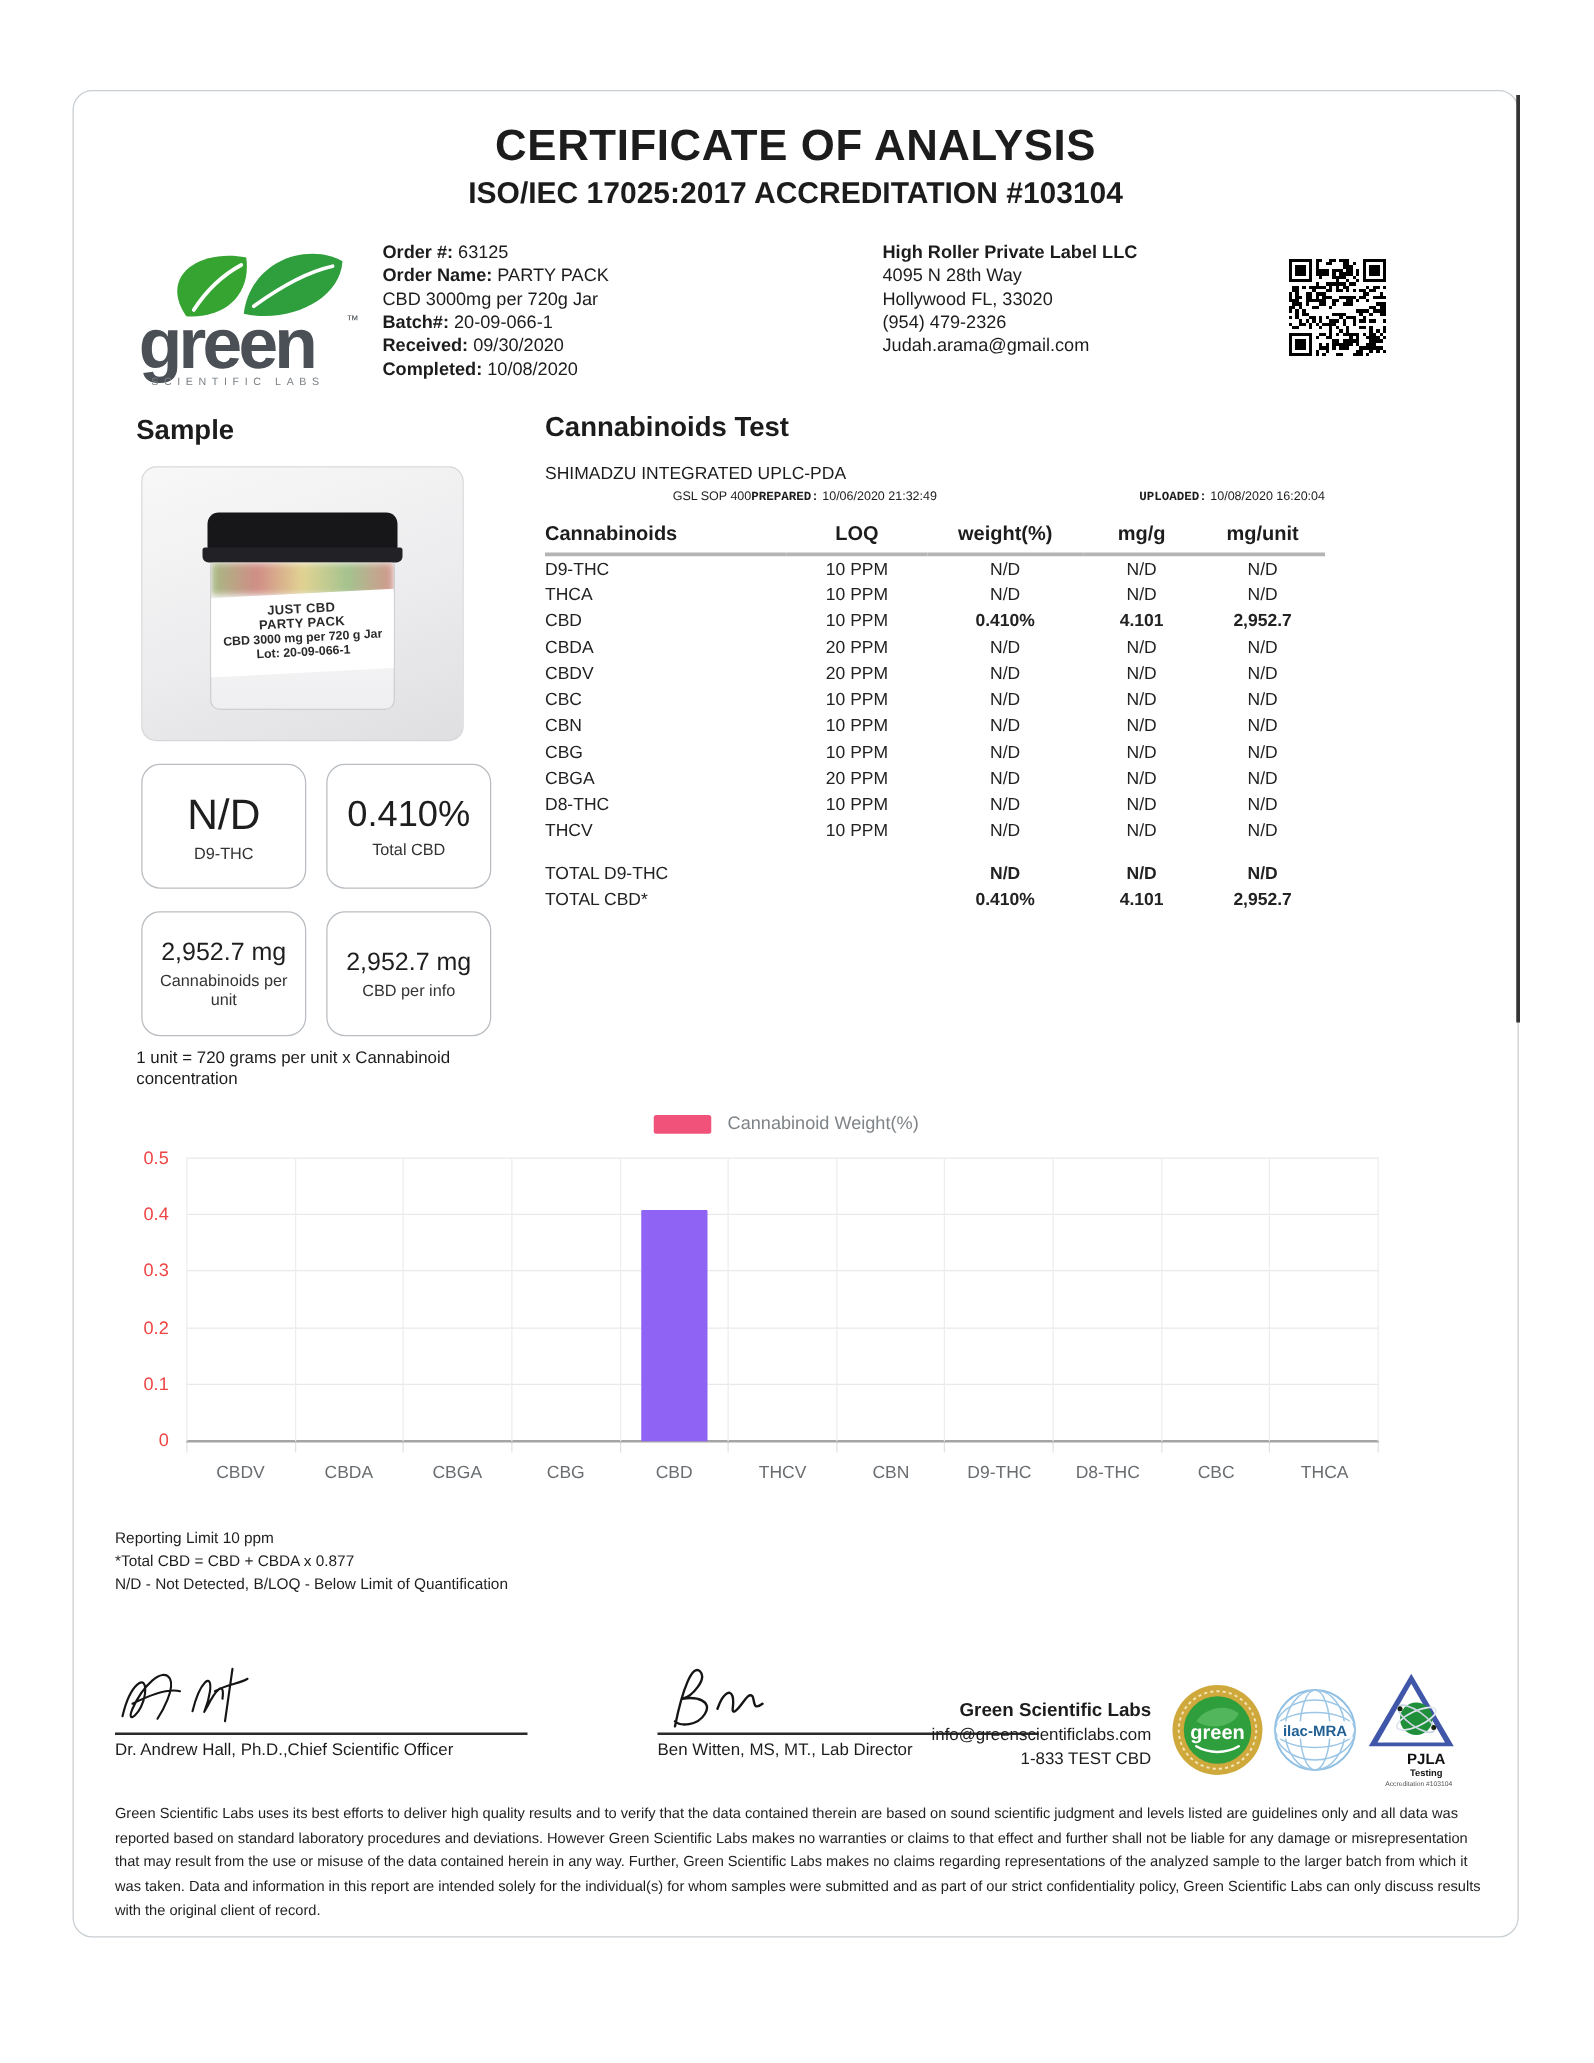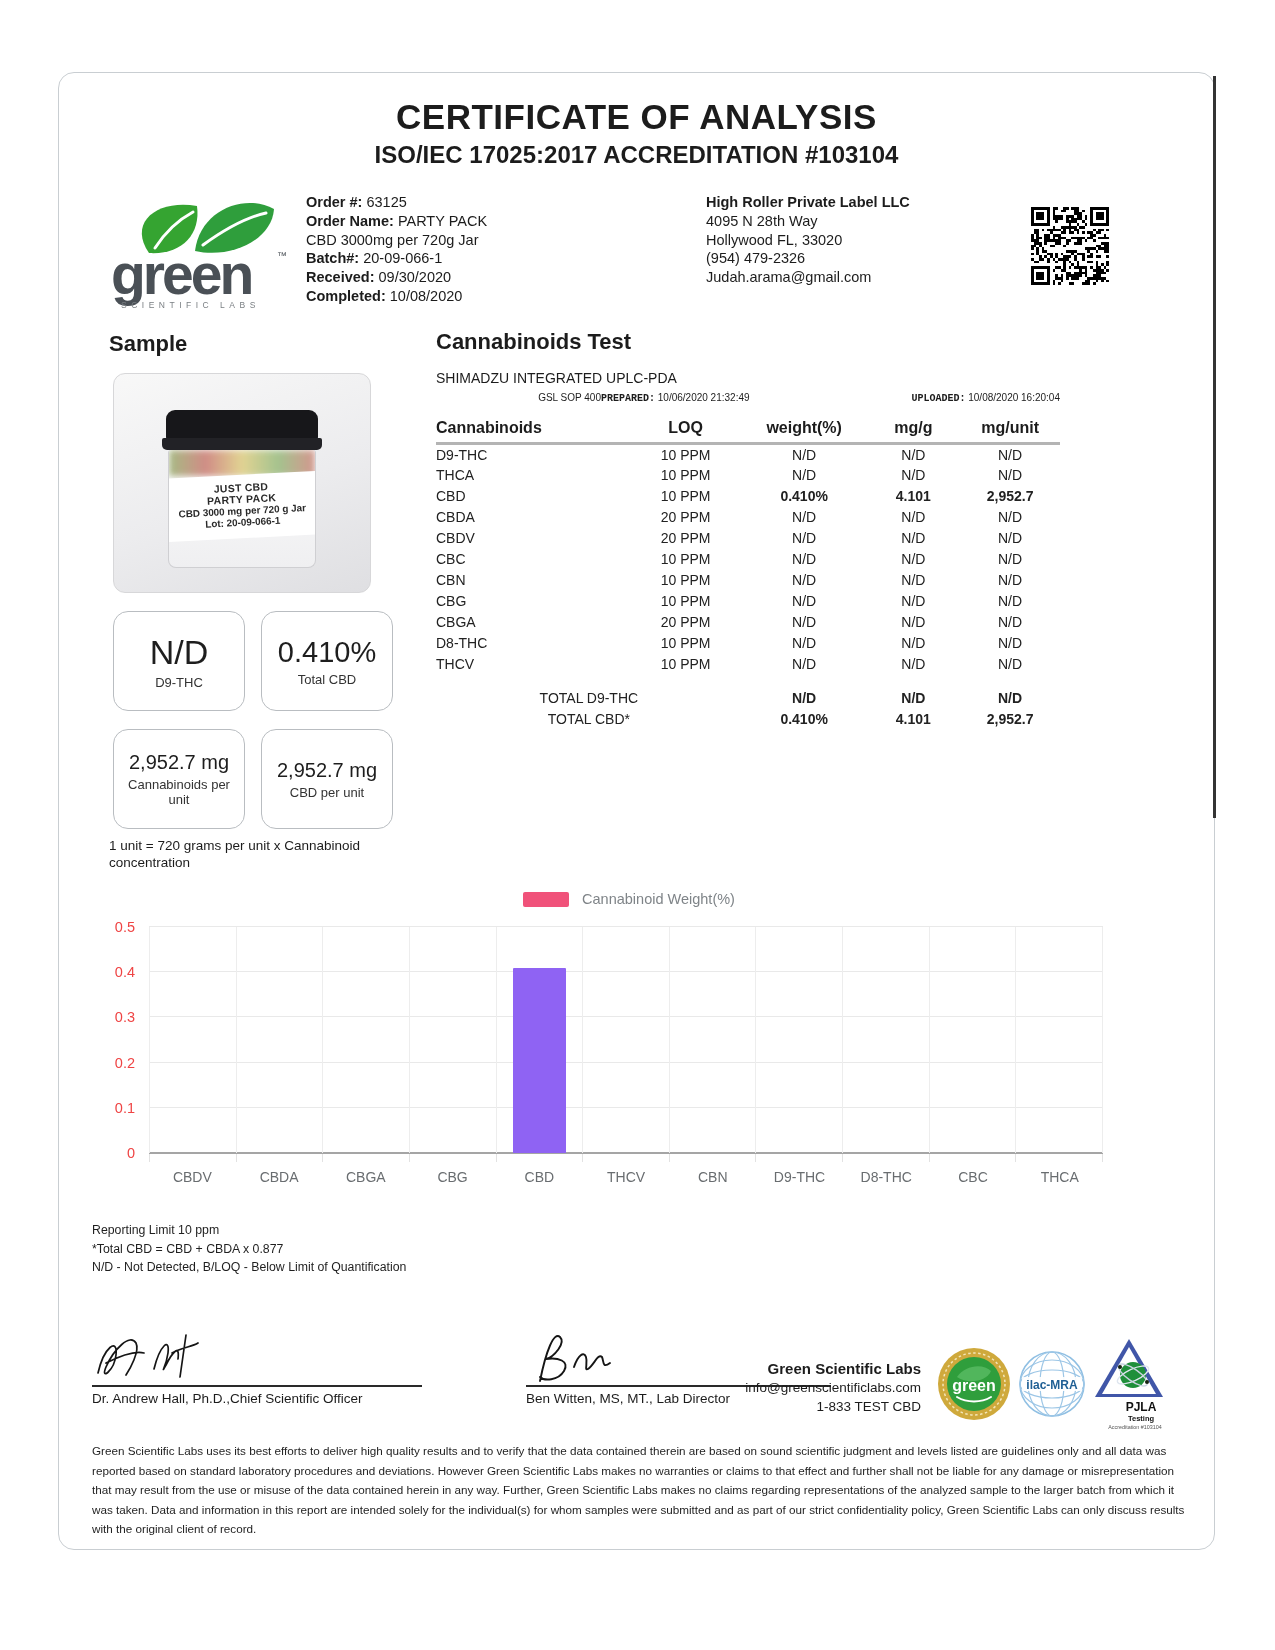--- a/index.html
+++ b/index.html
@@ -46,21 +46,21 @@
   .soprow .grp { white-space:nowrap; }
   .soprow .grp.up { margin-left:auto; }
   .soprow b { font-weight:bold;font-family:Liberation Mono, monospace; }
 
   table.ctable { position:absolute; left:377px; top:344px; width:624px; border-collapse:collapse; }
   .ctable th { font-size:16px; font-weight:bold; text-align:center; padding:2px 0 5px; border-bottom:3px solid #b4b4b4; }
   .ctable th:first-child { text-align:left; }
   .ctable td { font-size:14px; height:21px; text-align:center; color:#222; }
   .ctable td.name { text-align:left; }
   .ctable tr.boldrow td:not(.name):not(.loq) { font-weight:bold; }
-  .ctable tr.total td { font-weight:bold;text-align:center; }
+  .ctable tr.total td { font-weight:bold; }
   .ctable tr.total td.name { font-weight:normal; }
   .ctable tr.spacer td { height:13px; }
 
   .legend { position:absolute; top:818px; left:90px; width:960px; display:flex; justify-content:center; align-items:center; gap:13px; }
   .legend .swatch { width:46px; height:15px; border-radius:2px; }
   .legend .ltext { font-size:14.5px; color:#7f8488; }
 
   .chart { position:absolute; left:30px; top:854px; width:1014px; }
   .chart-grid { display:flex; }
   .ylabels { width:60px; position:relative; height:226px; }
@@ -476,21 +476,21 @@
         <div class="rbox">
           <div class="val">0.410%</div>
           <div class="lbl">Total CBD</div>
         </div>
         <div class="rbox">
           <div class="val">2,952.7 mg</div>
           <div class="lbl">Cannabinoids per unit</div>
         </div>
         <div class="rbox">
           <div class="val">2,952.7 mg</div>
-          <div class="lbl">CBD per unit</div>
+          <div class="lbl">CBD per info</div>
         </div>
       </div>
     <div class="unit-note">1 unit = 720 grams per unit x Cannabinoid concentration</div>
 
     <div class="test-h">Cannabinoids Test</div>
     <div class="instrument">SHIMADZU INTEGRATED UPLC-PDA</div>
     <div class="soprow">
       <span class="sop">GSL SOP 400</span>
       <span class="grp"><b>PREPARED:</b> <span>10/06/2020 21:32:49</span></span>
       <span class="grp up"><b>UPLOADED:</b> <span>10/08/2020 16:20:04</span></span>

